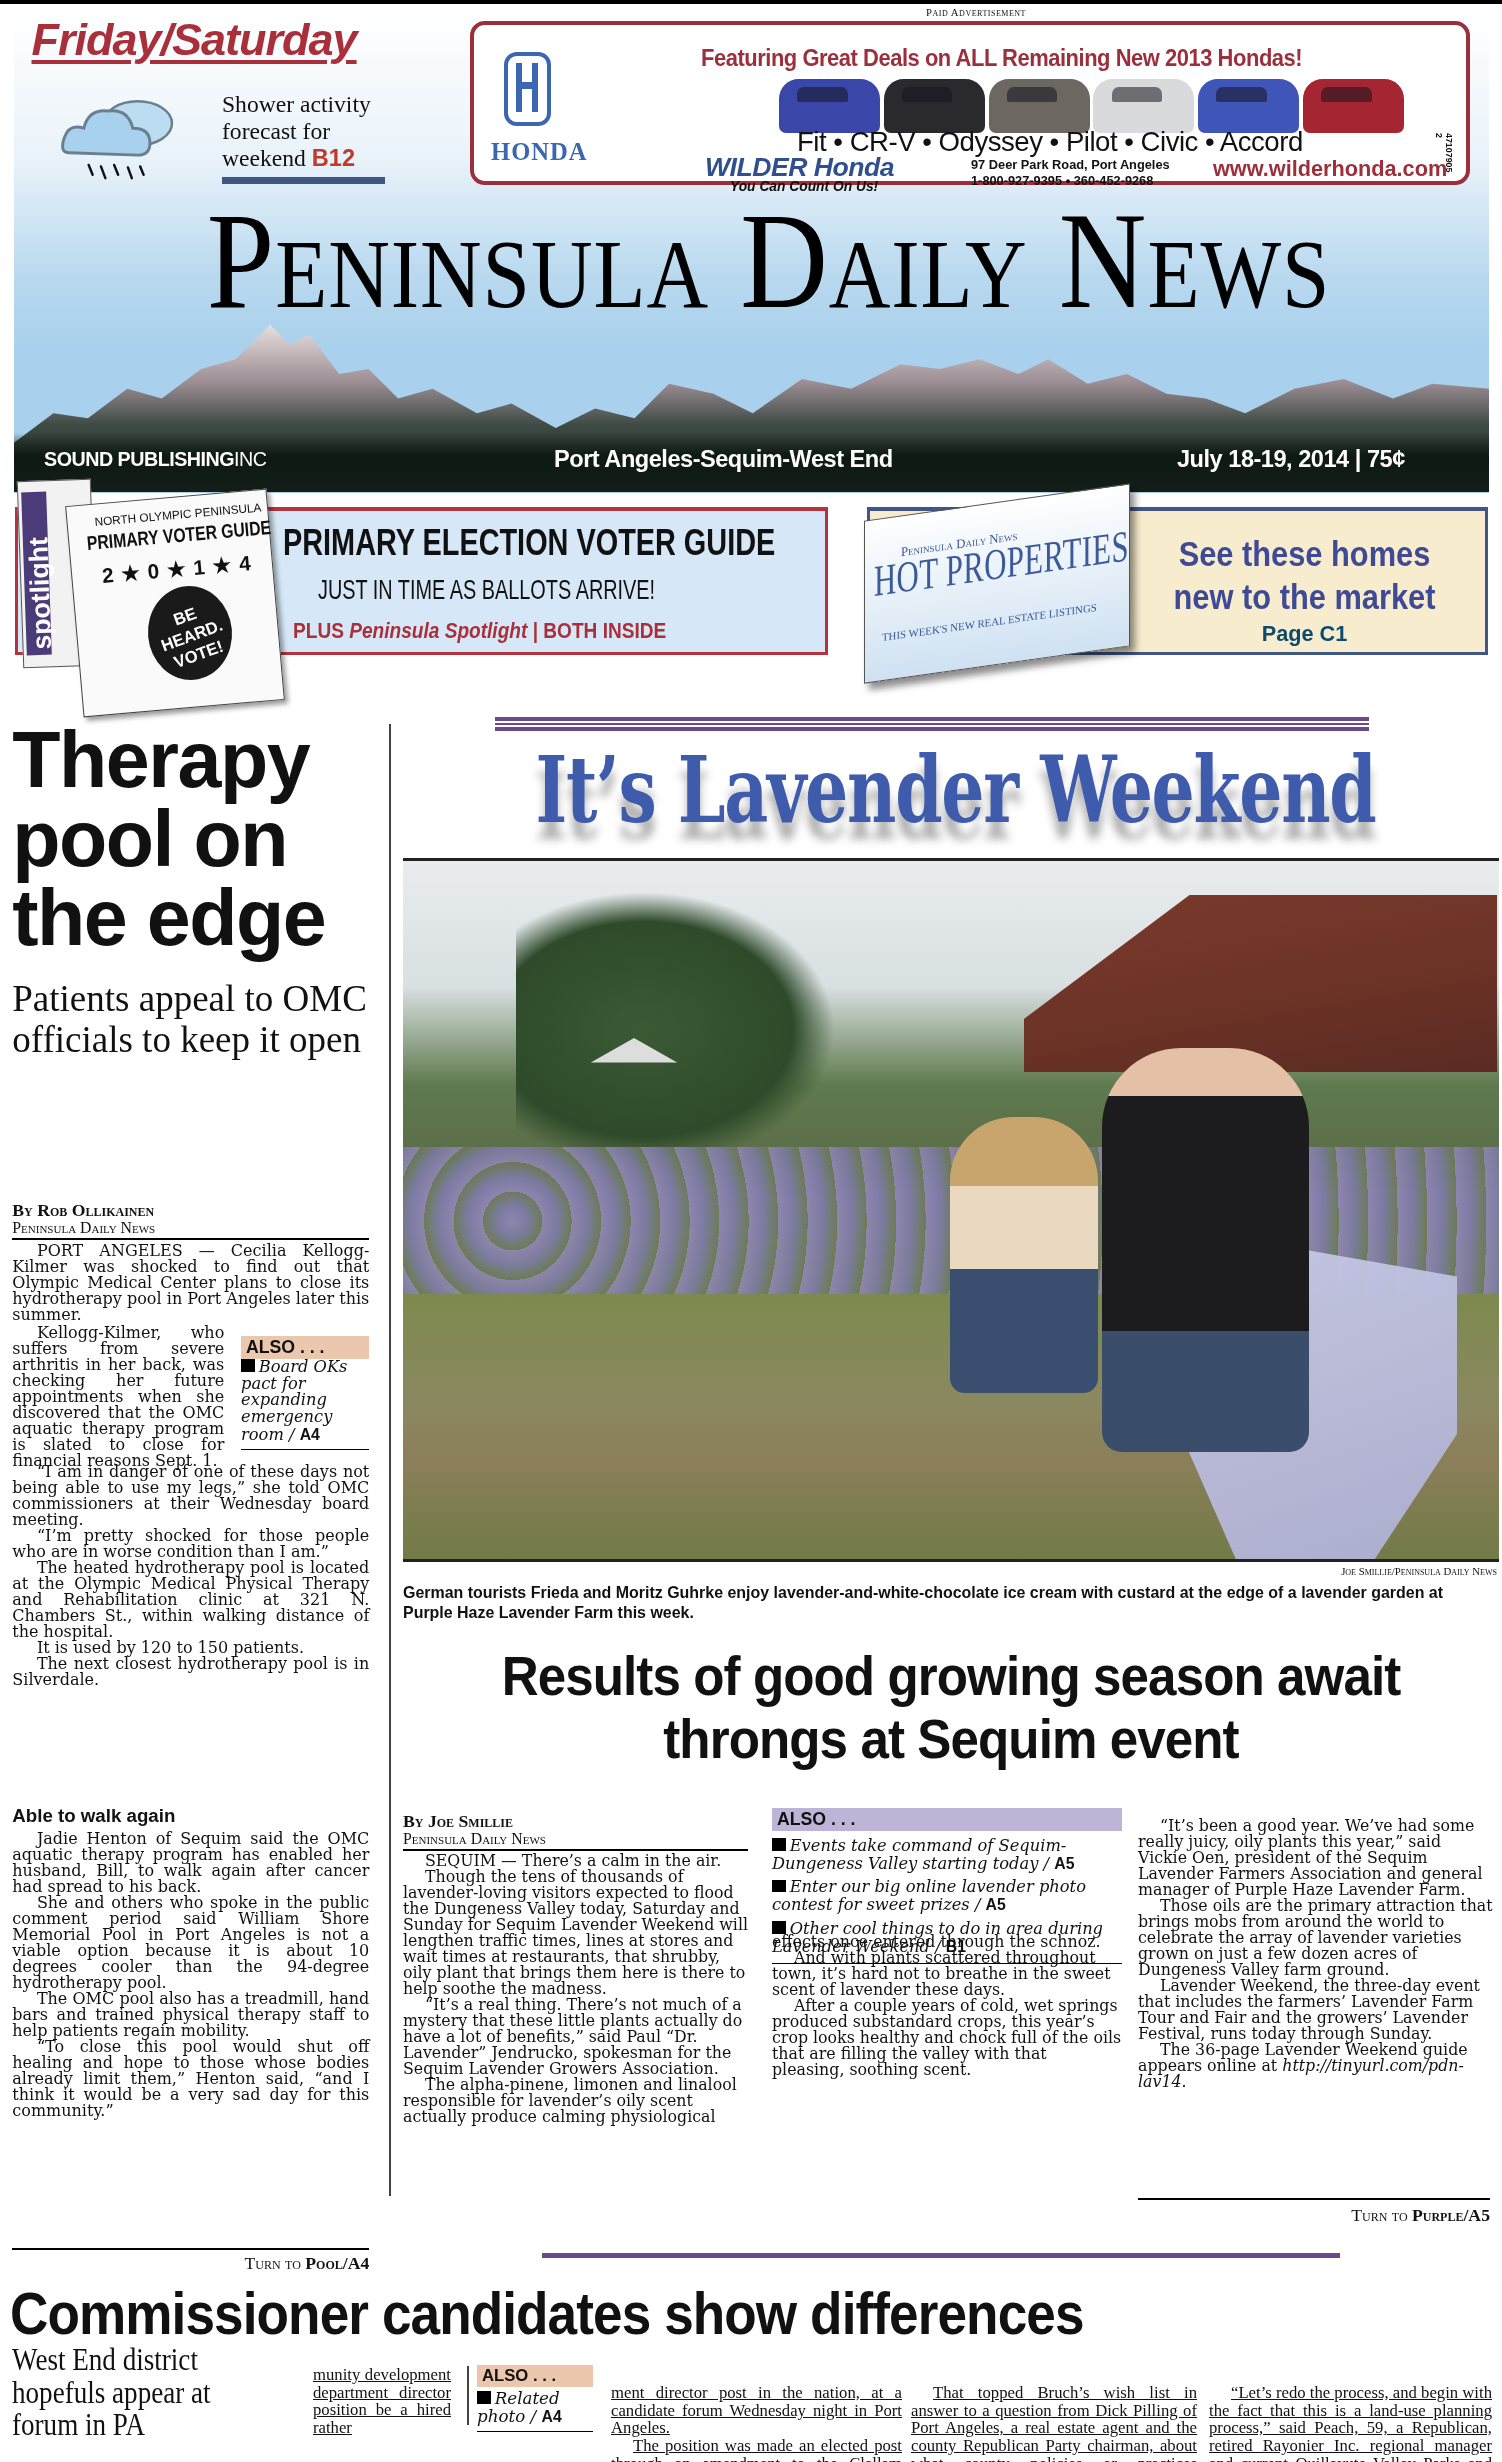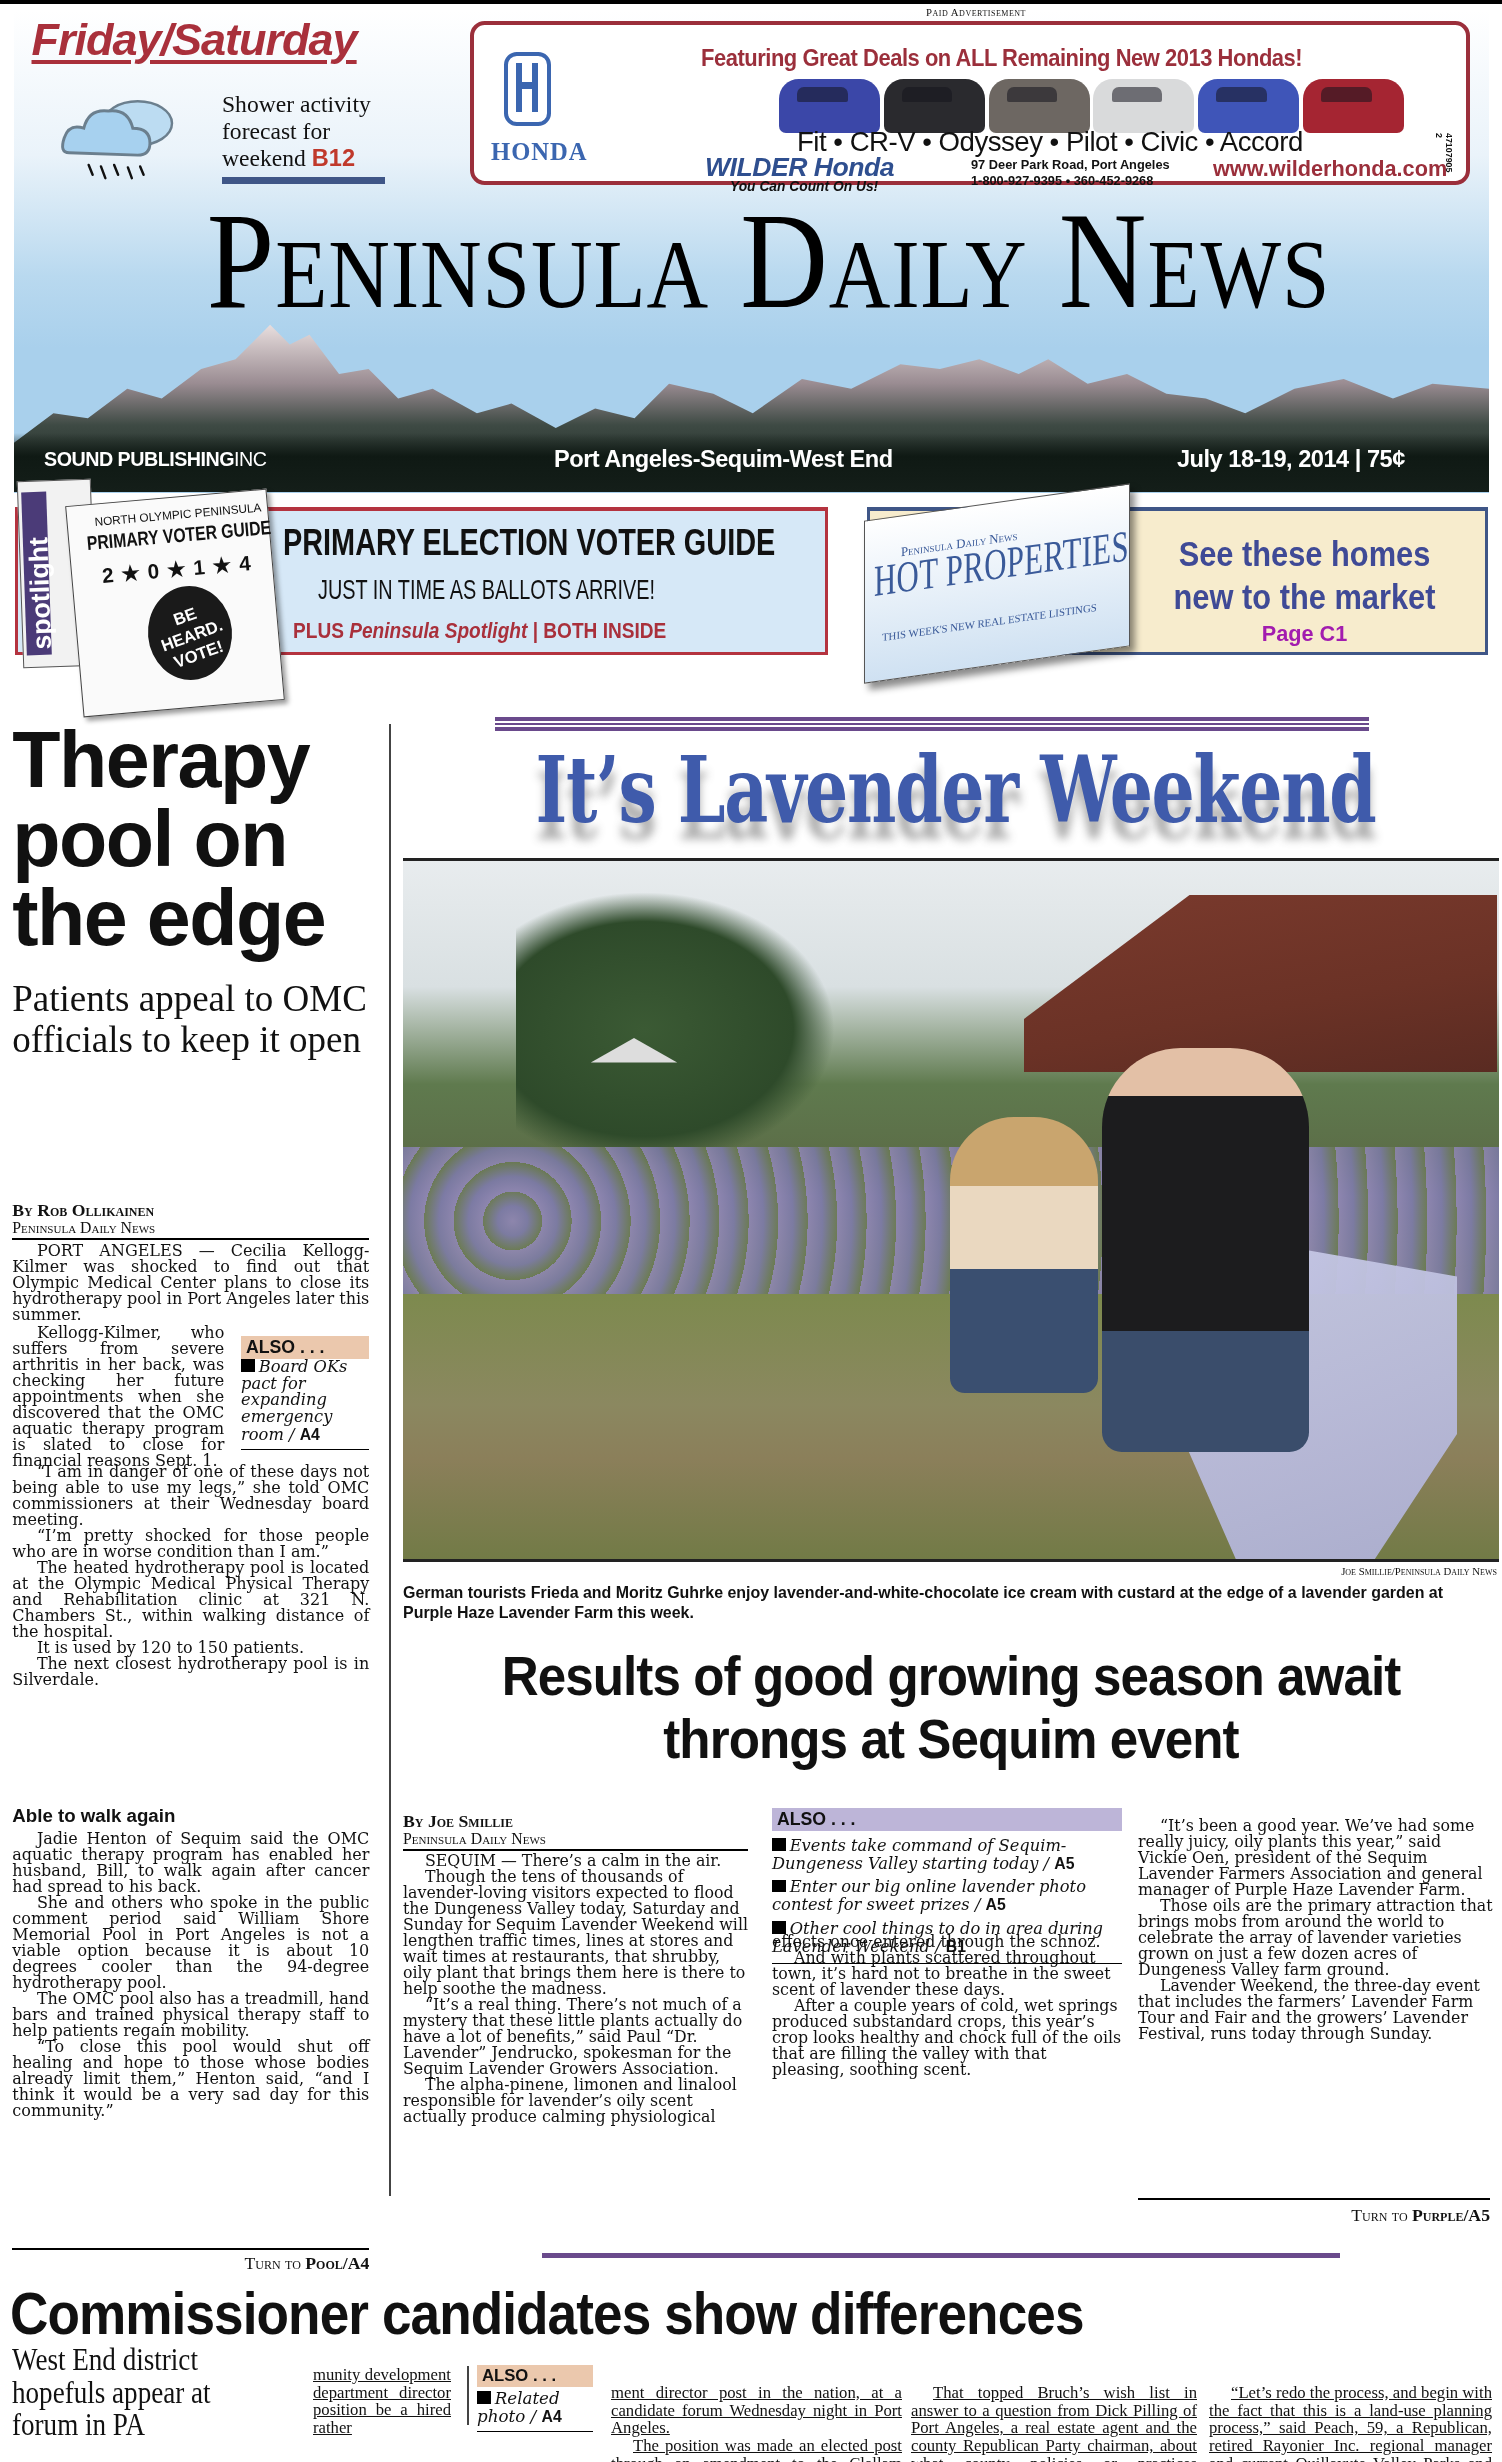--- a/index.html
+++ b/index.html
@@ -65,21 +65,21 @@
   #voter-sub { left: 318px; top: 574px; font: 27.6px "Liberation Sans", sans-serif; transform: scaleX(0.72); transform-origin: left; white-space: nowrap; }
   #voter-plus { left: 293px; top: 618px; font: 900 21.7px "Liberation Sans", sans-serif; color: #a9303b; white-space: nowrap; transform: scaleX(0.88); transform-origin: left; }
   #voter-plus i { font-style: italic; }
 
   #homes-box { left: 867px; top: 507px; width: 621px; height: 148px; background: #f7eccd; border: 3px solid #3f5687; border-top-width: 4.4px; }
   #hot-card { left: 864px; top: 502px; width: 266px; height: 163px; background: linear-gradient(180deg, #ffffff, #cfe1f2); transform: skewY(-8deg); box-shadow: 4.9px 6.9px 6.9px rgba(0,0,0,0.45); border: 1px solid #555; }
   #hot-pdn { left: 901px; top: 537px; font: 12.8px "Liberation Serif", serif; color: #3a5a99; transform: skewY(-8deg); font-variant: small-caps; }
   #hot-title { left: 874px; top: 556px; font: 44px "Liberation Serif", serif; color: #3a5a99; transform: skewY(-8deg) scaleX(0.7); transform-origin: left top; white-space: nowrap; letter-spacing: 0.5px; }
   #hot-sub { left: 882px; top: 616px; font: 10.8px "Liberation Serif", serif; color: #3a5a99; transform: skewY(-8deg); white-space: nowrap; }
   #homes-head { left: 1152px; top: 532px; width: 305px; text-align: center; font: bold 35px "Liberation Sans", sans-serif; color: #3f4a96; line-height: 43px; transform: scaleX(0.88); }
-  #homes-page { left: 1152px; top: 621px; width: 305px; text-align: center; font: bold 21.7px "Liberation Sans", sans-serif; color: #a21caf; }
+  #homes-page { left: 1152px; top: 621px; width: 305px; text-align: center; font: bold 21.7px "Liberation Sans", sans-serif; color: #0c4a6e; }
 
   
   #col-divider { left: 389px; top: 724px; width: 1.5px; height: 1472px; background: #444; }
   #therapy-head { left: 12.3px; top: 720px; width: 364px; font: bold 79px "Liberation Sans", sans-serif; line-height: 79px; letter-spacing: -1.5px; }
   #therapy-deck { left: 12.3px; top: 978px; width: 364px; font: 37px "Liberation Serif", serif; line-height: 41px; }
   .byline { font: bold 17.7px "Liberation Serif", serif; font-variant: small-caps; line-height: 18.7px; }
   .byline-org { font: 15.8px "Liberation Serif", serif; font-variant: small-caps; line-height: 16.7px; }
   #therapy-byline { left: 12.3px; top: 1201px; }
   #therapy-byline-org { left: 12.3px; top: 1220px; }
   #therapy-rule { left: 12.3px; top: 1238px; width: 357px; height: 1.5px; background: #000; }
@@ -320,20 +320,21 @@
 </div>
 <div class="abs body2" id="lav-col2">
   <p style="text-indent:0">effects once entered through the schnoz.</p>
   <p>And with plants scattered throughout town, it’s hard not to breathe in the sweet scent of lavender these days.</p>
   <p>After a couple years of cold, wet springs produced substandard crops, this year’s crop looks healthy and chock full of the oils that are filling the valley with that pleasing, soothing scent.</p>
 </div>
 <div class="abs body2" id="lav-col3" style="top:1818px">
   <p>“It’s been a good year. We’ve had some really juicy, oily plants this year,” said Vickie Oen, president of the Sequim Lavender Farmers Association and general manager of Purple Haze Lavender Farm.</p>
   <p>Those oils are the primary attraction that brings mobs from around the world to celebrate the array of lavender varieties grown on just a few dozen acres of Dungeness Valley farm ground.</p>
   <p>Lavender Weekend, the three-day event that includes the farmers’ Lavender Farm Tour and Fair and the growers’ Lavender Festival, runs today through Sunday.</p>
+  <p><span>The 36-page Lavender Weekend guide appears online at </span><i>http://tinyurl.com/pdn-lav14</i><span>.</span></p>
 </div>
 <div class="abs" id="lav-turn-rule"></div>
 <div class="abs" id="lav-turn">
   <span>Turn to </span><b>Purple/A5</b>
 </div>
 <div class="abs" id="lav-bottom-bar"></div>
 
 <div class="abs" id="comm-head">Commissioner candidates show differences</div>
 <div class="abs" id="comm-deck">West End district hopefuls appear at forum in PA</div>
 

